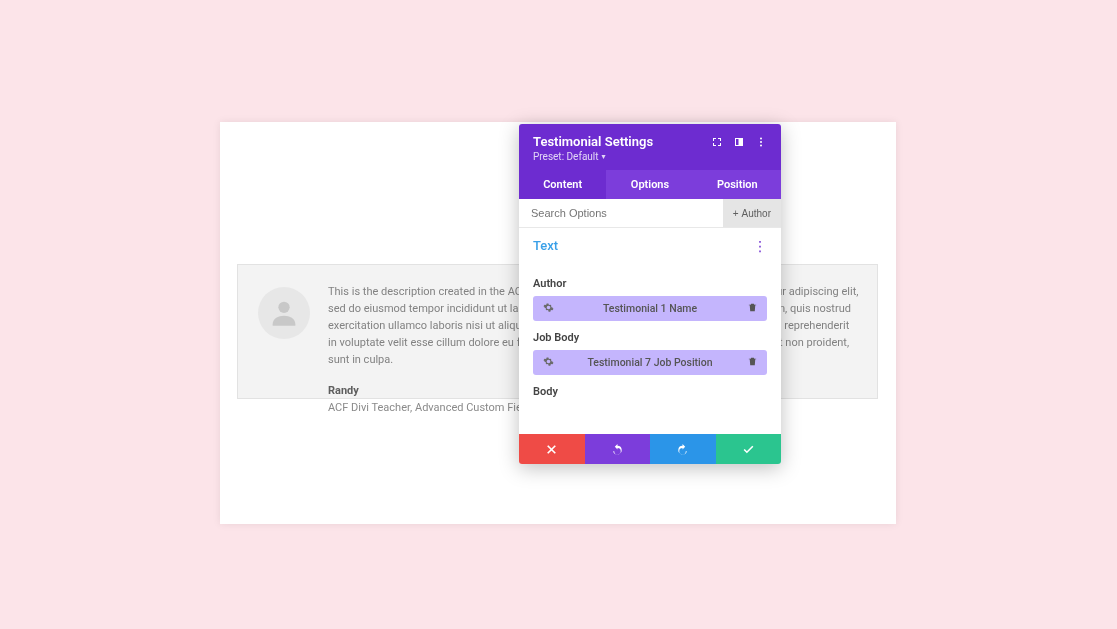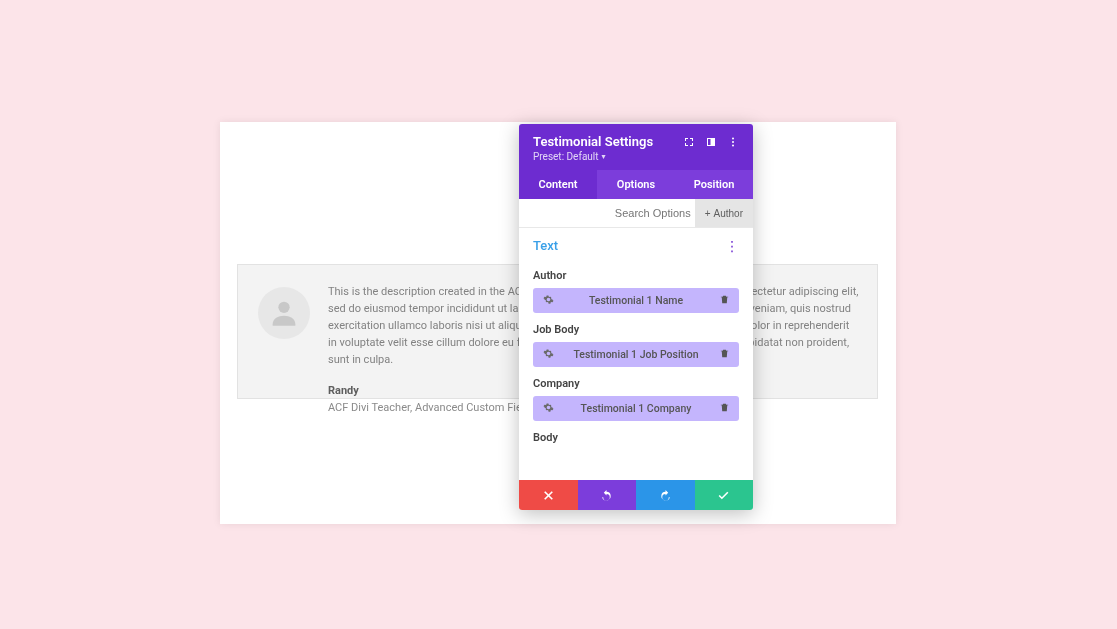--- a/index.html
+++ b/index.html
@@ -46,21 +46,21 @@
   .avatar svg { width: 34px; height: 34px; fill: #c8c8c8; }
   .testimonial-text { flex: 1; color: #828282; font-size: 11px; line-height: 1.55; }
   .testimonial-body { margin-bottom: 14px; }
   .testimonial-name { font-weight: 700; color: #5e5e5e; font-size: 11px; }
   .testimonial-meta { color: #8a8a8a; font-size: 11px; }
 
   .modal {
     position: absolute;
     left: 519px;
     top: 124px;
-    width: 234px;
+    width: 262px;
     background: #fff;
     box-shadow: 0 4px 20px rgba(0,0,0,0.25);
     border-radius: 3px;
     overflow: hidden;
   }
   .modal-head {
     background: #6d2cd0;
     padding: 10px 14px 8px 14px;
     display: flex;
     align-items: flex-start;
@@ -89,47 +89,46 @@
   }
   .modal-tab.active { background: #6d2cd0; }
 
   .search-row {
     display: flex;
     border-bottom: 1px solid #e8e8e8;
   }
   .search-input {
     flex: 1;
     border: none;
-    padding: 8px 4px;
+    padding: 8px 12px;
     font-size: 11px;
     color: #999;
     outline: none;
     background: #fff;
-    text-align: right;
   }
   .filter-btn {
     background: #e5e5e5;
     border: none;
     font-size: 10px;
     color: #5f5f5f;
     padding: 0 10px;
     display: flex;
     align-items: center;
     gap: 3px;
     cursor: pointer;
   }
 
   .section {
     padding: 10px 14px 4px 14px;
   }
   .section-title-row {
     display: flex;
     justify-content: space-between;
     align-items: center;
-    margin-bottom: 12px;
+    margin-bottom: 20px;
   }
   .section-title { color: #3aa0e8; font-size: 13px; font-weight: 500; }
   .section-menu { color: #6d2cd0; font-size: 14px; cursor: pointer; line-height: 1; }
 
   .field-group { padding: 0 14px 10px 14px; }
   .field-label { font-size: 11px; color: #444; font-weight: 600; margin-bottom: 6px; }
   .field-pill {
     background: #c4b5fd;
     border-radius: 3px;
     display: flex;
@@ -253,45 +252,29 @@
   </div>
 
   <div class="field-group">
     <div class="field-label">Job Body</div>
     <div class="field-pill">
       <span class="gear">
           <svg viewBox="0 0 24 24">
             <path d="M12 8a4 4 0 100 8 4 4 0 000-8zm9 4a7 7 0 01-.1 1.2l2 1.6-2 3.4-2.4-.9a7 7 0 01-2 1.2l-.4 2.5h-4l-.4-2.5a7 7 0 01-2-1.2l-2.4.9-2-3.4 2-1.6A7 7 0 013 12a7 7 0 01.1-1.2l-2-1.6 2-3.4 2.4.9a7 7 0 012-1.2L7.9 3h4l.4 2.5a7 7 0 012 1.2l2.4-.9 2 3.4-2 1.6A7 7 0 0121 12z"></path>
           </svg>
         </span>
-      <span class="pill-text">Testimonial 1 Job Position</span>
+      <span class="pill-text">Testimonial 7 Job Position</span>
       <span class="trash">
           <svg viewBox="0 0 24 24">
             <path d="M6 7h12l-1 13H7L6 7zm3-3h6l1 2H8l1-2zM4 6h16v1H4z"></path>
           </svg>
         </span>
     </div>
   </div>
 
-  <div class="field-group">
-    <div class="field-label">Company</div>
-    <div class="field-pill">
-      <span class="gear">
-          <svg viewBox="0 0 24 24">
-            <path d="M12 8a4 4 0 100 8 4 4 0 000-8zm9 4a7 7 0 01-.1 1.2l2 1.6-2 3.4-2.4-.9a7 7 0 01-2 1.2l-.4 2.5h-4l-.4-2.5a7 7 0 01-2-1.2l-2.4.9-2-3.4 2-1.6A7 7 0 013 12a7 7 0 01.1-1.2l-2-1.6 2-3.4 2.4.9a7 7 0 012-1.2L7.9 3h4l.4 2.5a7 7 0 012 1.2l2.4-.9 2 3.4-2 1.6A7 7 0 0121 12z"></path>
-          </svg>
-        </span>
-      <span class="pill-text">Testimonial 1 Company</span>
-      <span class="trash">
-          <svg viewBox="0 0 24 24">
-            <path d="M6 7h12l-1 13H7L6 7zm3-3h6l1 2H8l1-2zM4 6h16v1H4z"></path>
-          </svg>
-        </span>
-    </div>
-  </div>
 
   <div class="field-group">
     <div class="field-label">Body</div>
   </div>
 
   <div class="modal-footer">
     <button class="footer-btn btn-red">
       <svg viewBox="0 0 24 24">
           <path d="M5 5l14 14M19 5L5 19" stroke="#fff" stroke-width="3" fill="none"></path>
         </svg>

